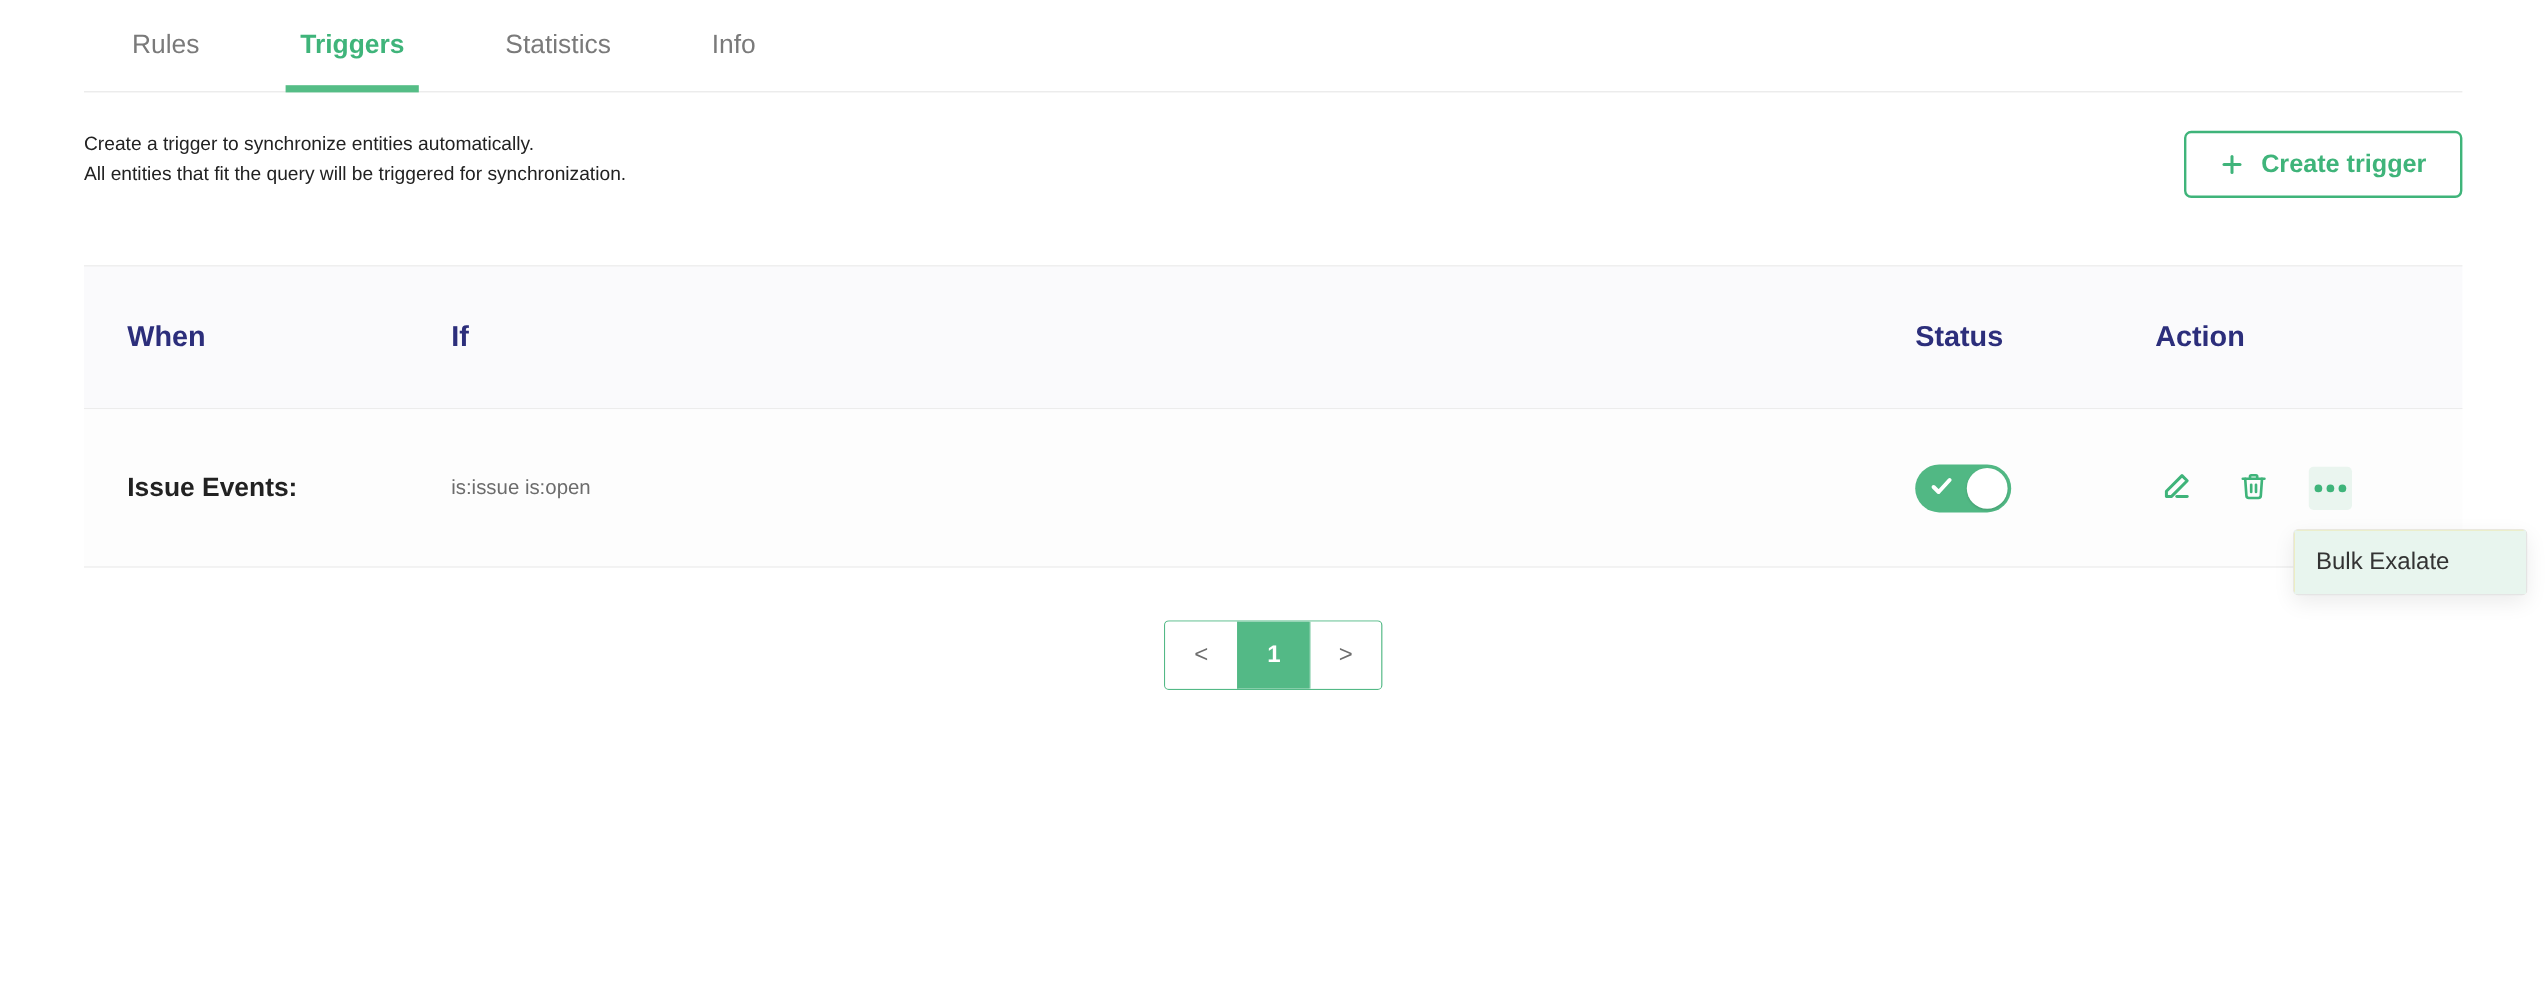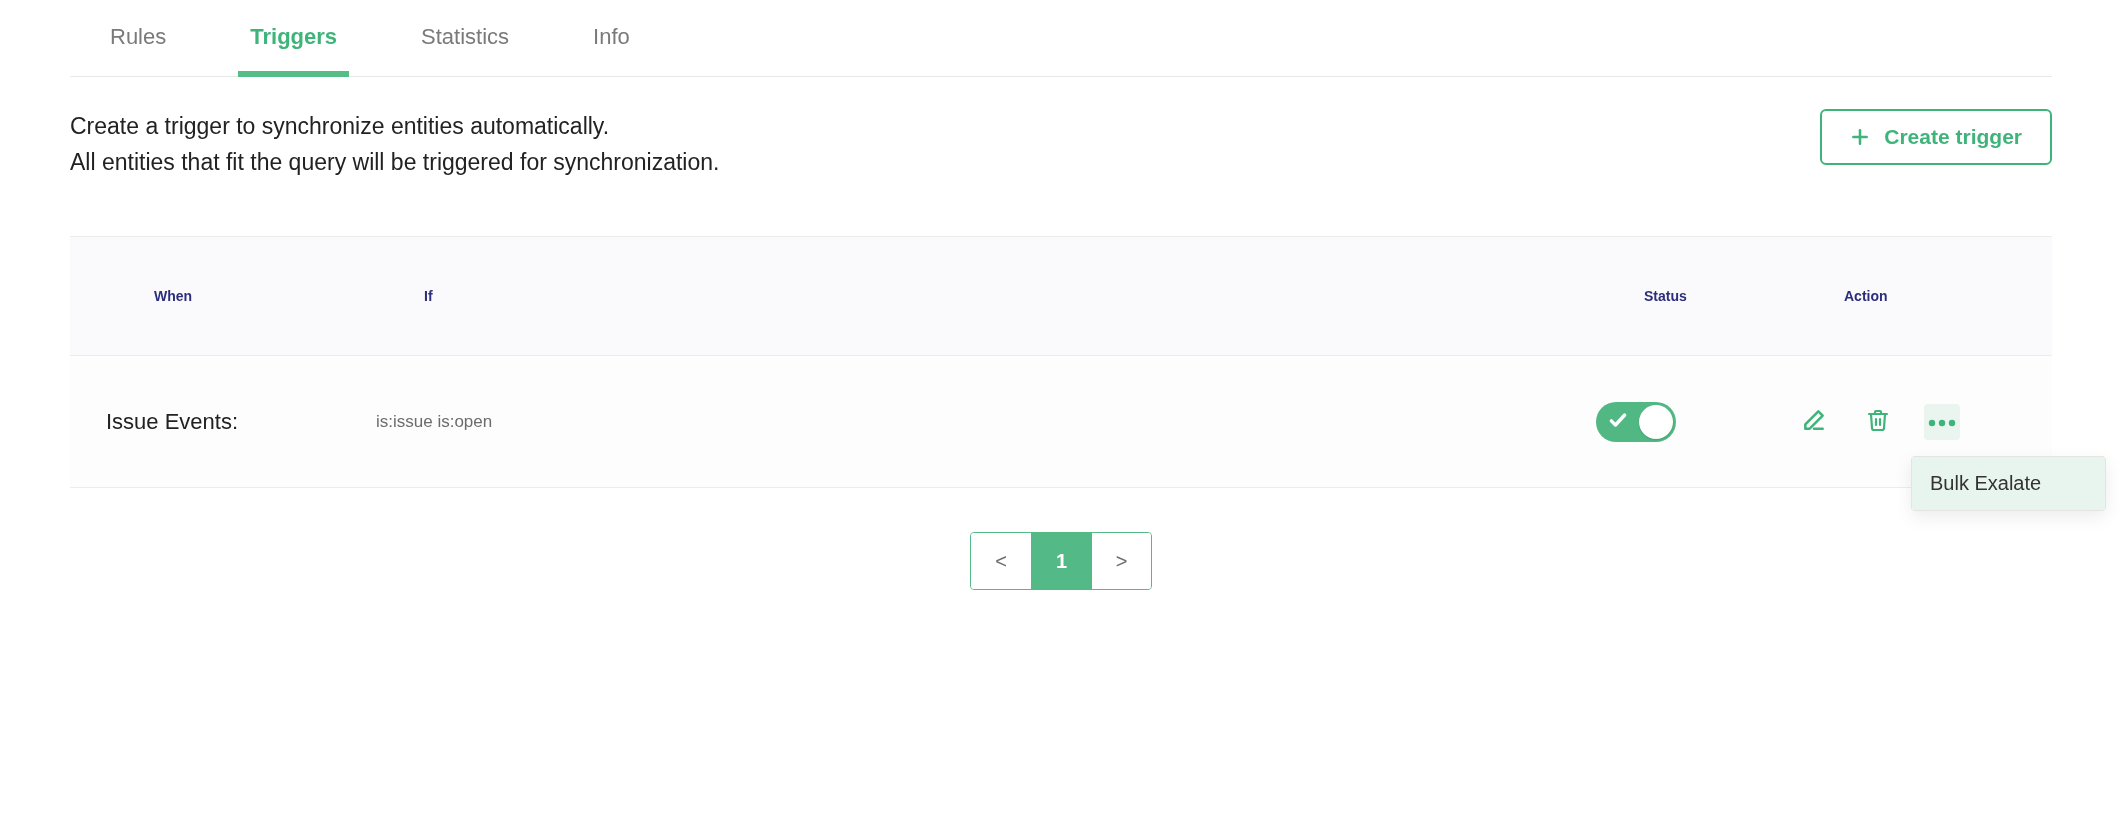--- a/index.html
+++ b/index.html
@@ -40,21 +40,21 @@
   }
 
   
   .header-row {
     display: flex;
     justify-content: space-between;
     align-items: flex-start;
     padding: 32px 0 0 0;
   }
   .description {
-    font-size: 23px;
+    font-size: 16px;
     line-height: 1.55;
     color: #222;
   }
   .create-btn {
     display: inline-flex;
     align-items: center;
     gap: 14px;
     border: 2px solid #3fb47a;
     border-radius: 6px;
     background: #fff;
@@ -77,33 +77,32 @@
     align-items: center;
     padding: 0 36px;
   }
   .thead {
     background: #fafafc;
     height: 120px;
     border-top: 1px solid #ececec;
     border-bottom: 1px solid #ececec;
   }
   .th {
-    font-size: 14px;
+    font-size: 24px;
     font-weight: 700;
     color: #2c2e7b;
-    margin-left: 48px;
   }
   .trow {
     min-height: 132px;
     border-bottom: 1px solid #ececec;
     background: #fdfdfd;
   }
   .when-cell {
     font-size: 22px;
-    font-weight: 400;
+    font-weight: 700;
     line-height: 1.55;
     color: #222;
   }
   .if-cell {
     font-size: 17px;
     color: #6c6c6c;
   }
   .status-cell { display:flex; align-items:center; }
 
   

